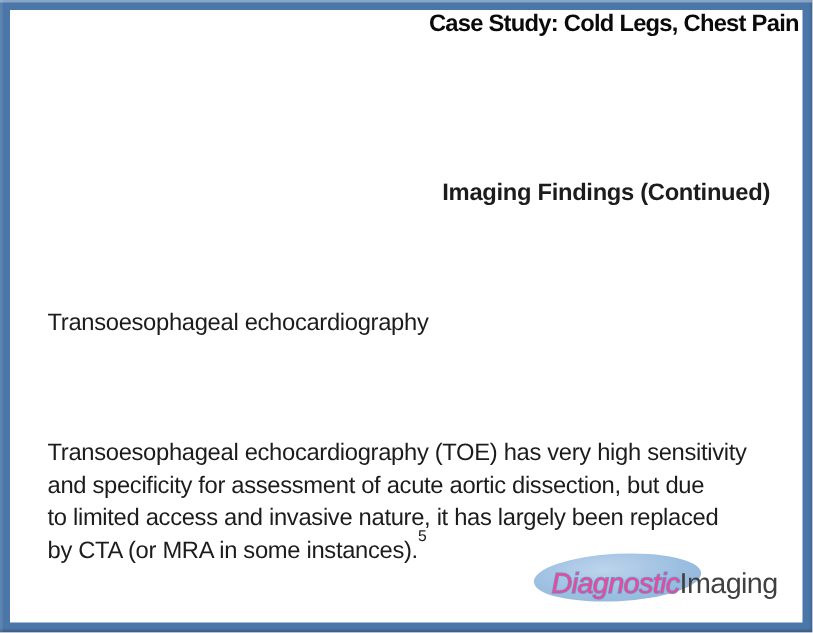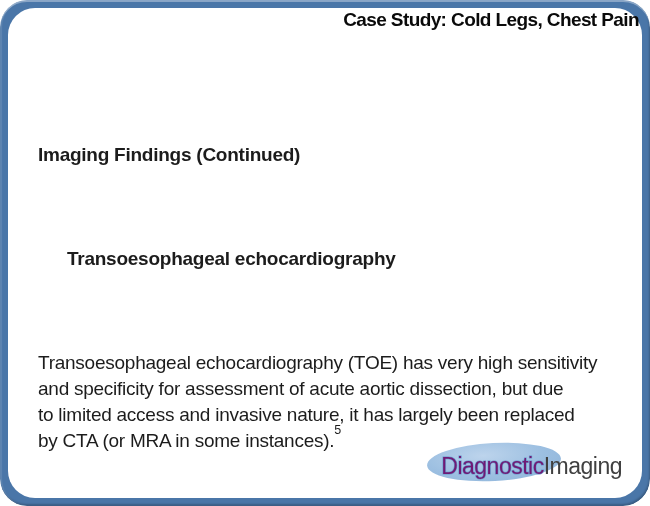--- a/index.html
+++ b/index.html
@@ -1,15 +1,15 @@
 <!DOCTYPE html>
 <html><head>
 <meta charset="utf-8">
 <style>
-  * { margin: 0; padding: 0; box-sizing: border-box; border-radius: 27px; }
+  * { margin: 0; padding: 0; box-sizing: border-box; }
   html, body { width: 650px; height: 506px; overflow: hidden; }
   body { font-family: "Liberation Sans", sans-serif; background: #ffffff; }
 
   .frame {
     position: relative;
     width: 650px; height: 506px;
     background: #4a76a8;
     box-shadow: inset 0 2px 0 rgba(255,255,255,0.35),
                 inset -1px -2px 2px rgba(0,0,0,0.22),
                 inset 2px 0 1px rgba(255,255,255,0.12);
@@ -33,26 +33,25 @@
   .content {
     position: absolute;
     left: 30px; right: 26px; top: 56px;
     font-size: 19px;
     line-height: 26px;
     letter-spacing: -0.25px;
     color: #1c1c1c;
     white-space: pre;
   }
   .section-title {
-    text-align: left;
+    text-align: right;
     font-weight: 700;
   }
   .heading {
-    font-weight: 700;
-    margin-left: 29px;
+    font-weight: 400;
   }
   .para { }
   sup.cite {
     font-size: 0.66em;
     line-height: 0;
     position: relative;
     top: -0.42em;
     letter-spacing: 0;
   }
 
@@ -70,24 +69,25 @@
     transform: rotate(-3deg);
   }
   .logo-text {
     position: relative;
     font-size: 23px;
     line-height: 30px;
     letter-spacing: -0.5px;
     white-space: nowrap;
   }
   .logo-part1 {
-    color: #701a75;
+    color: #ec4899;
     -webkit-text-stroke: 1.1px #6b9cce;
     paint-order: stroke fill;
     text-shadow: 0 0 1px #6b9cce;
+    font-style: italic;
   }
   .logo-part2 {
     color: #404040;
   }
 </style>
 </head>
 <body>
 
 <div class="frame">
   <div class="inner">

